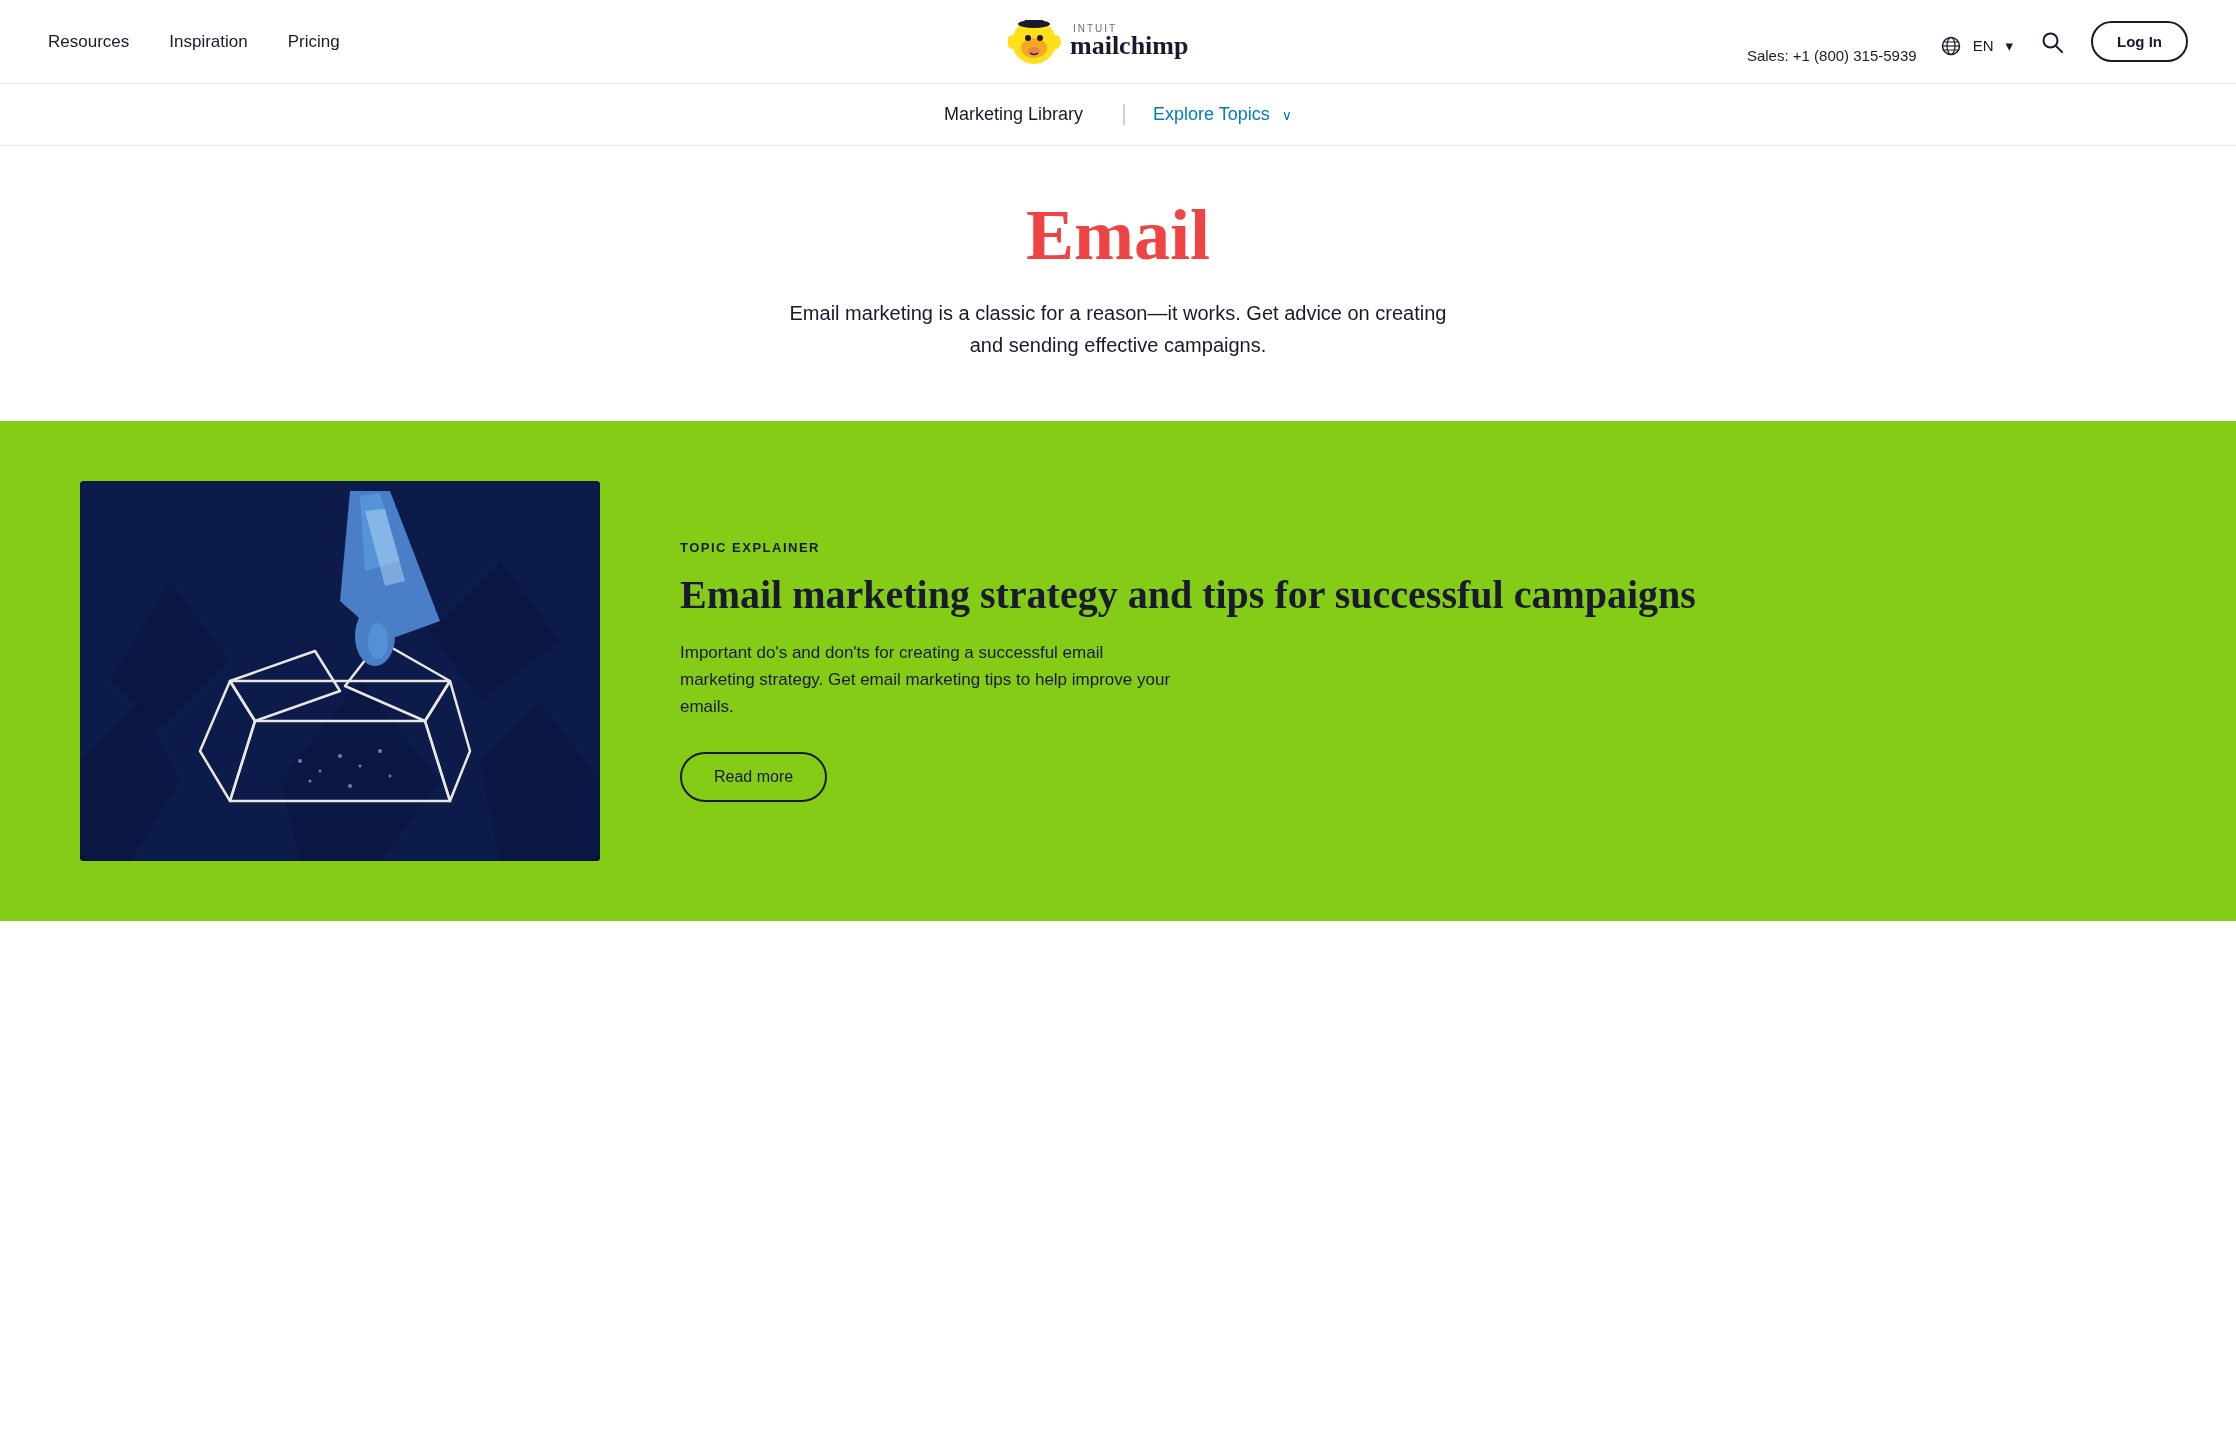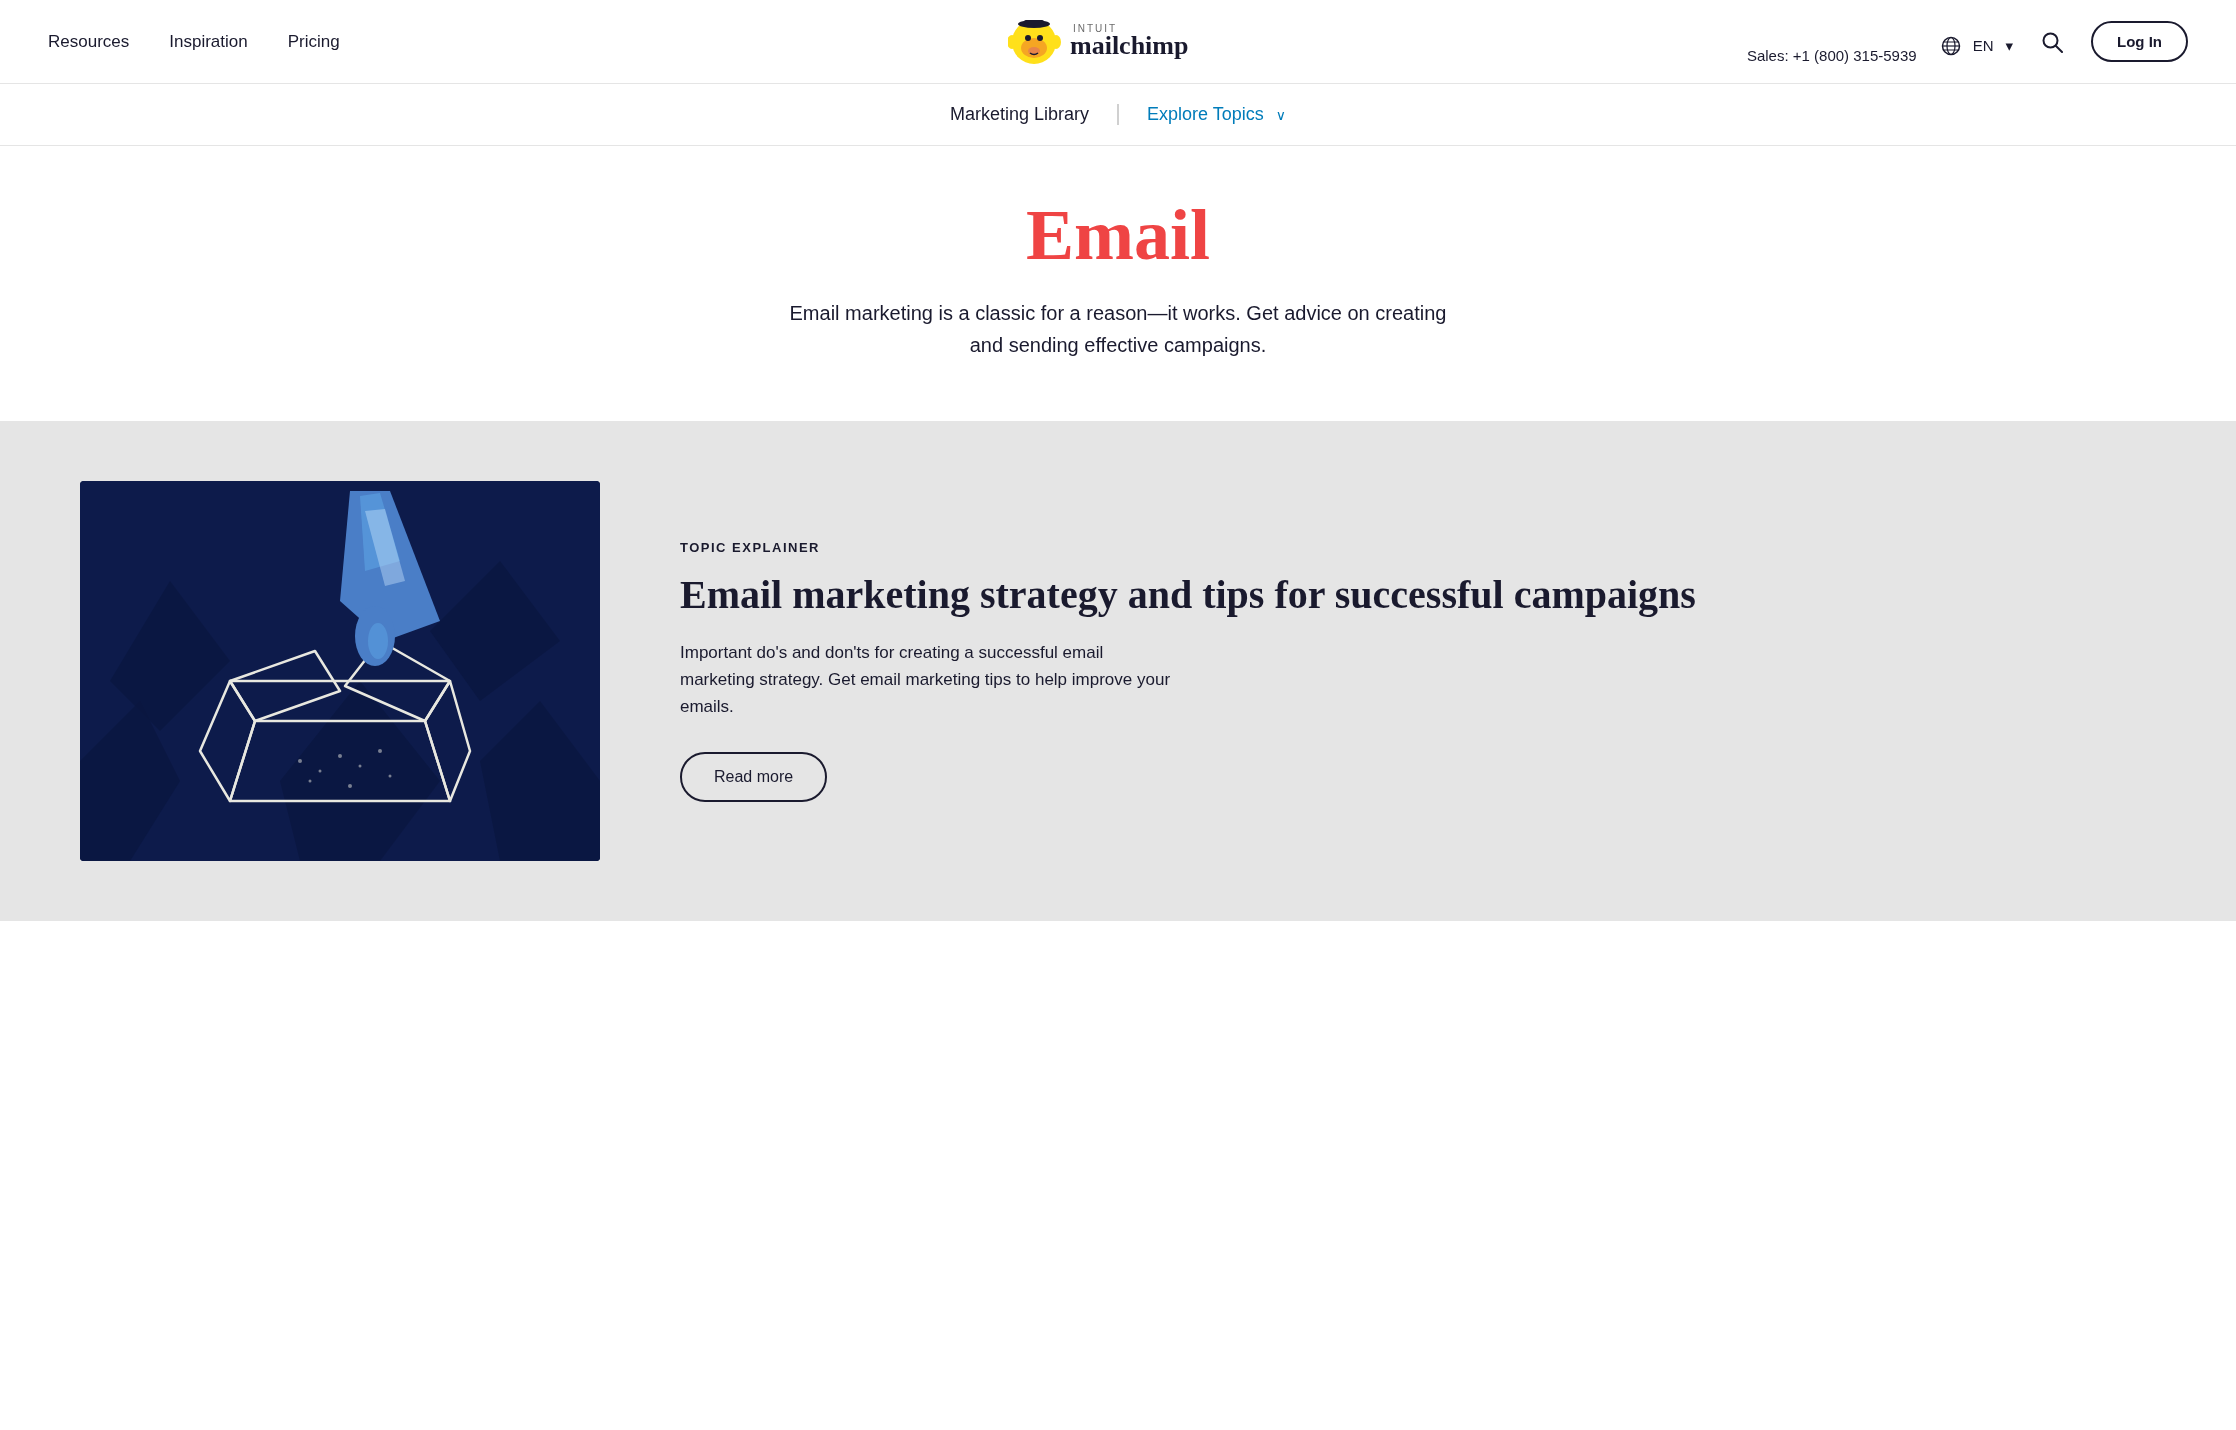--- a/index.html
+++ b/index.html
@@ -103,21 +103,21 @@
       justify-content: center;
       gap: 0;
       padding: 20px 0;
       border-bottom: 1px solid #e5e5e5;
     }
 
     .library-title {
       font-size: 18px;
       color: #1a1a2e;
       font-weight: 400;
-      padding-right: 28px;
+      padding-right: 40px;
       border-right: 2px solid #d0d0d0;
     }
 
     .explore-topics {
       display: flex;
       align-items: center;
       gap: 12px;
       padding-left: 28px;
       font-size: 18px;
       color: #007cba;
@@ -147,21 +147,21 @@
     .page-hero p {
       font-size: 20px;
       color: #1a1a2e;
       max-width: 660px;
       margin: 0 auto;
       line-height: 1.6;
     }
 
     
     .featured-section {
-      background: #e5e5e5;
+      background: #84cc16;
       padding: 60px 80px;
       display: flex;
       align-items: center;
       gap: 80px;
       min-height: 480px;
     }
 
     .featured-image {
       flex: 0 0 520px;
       height: 380px;

